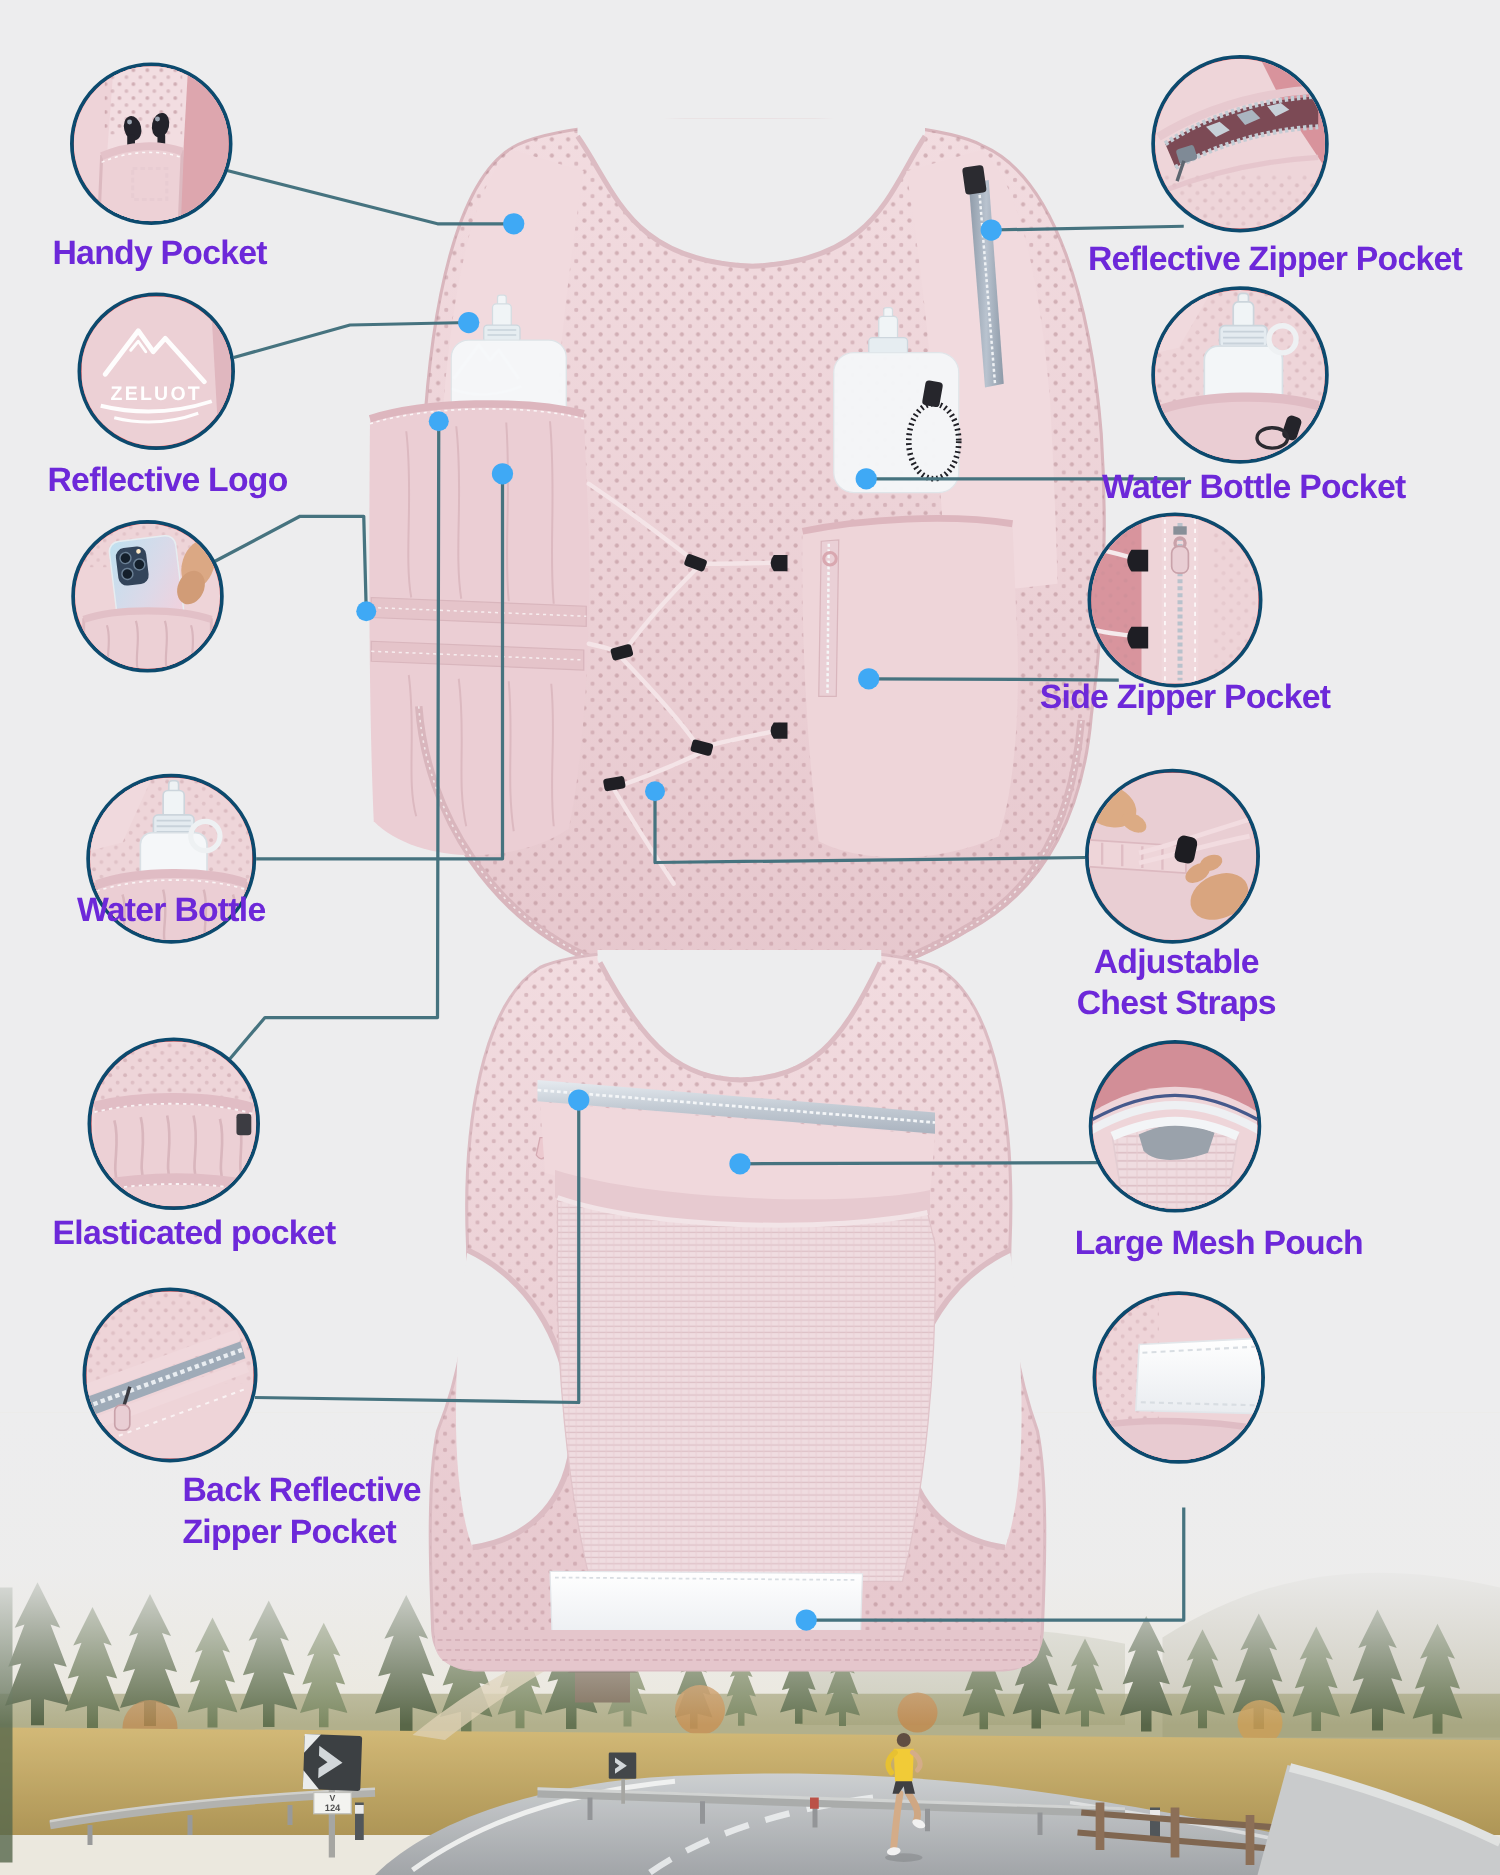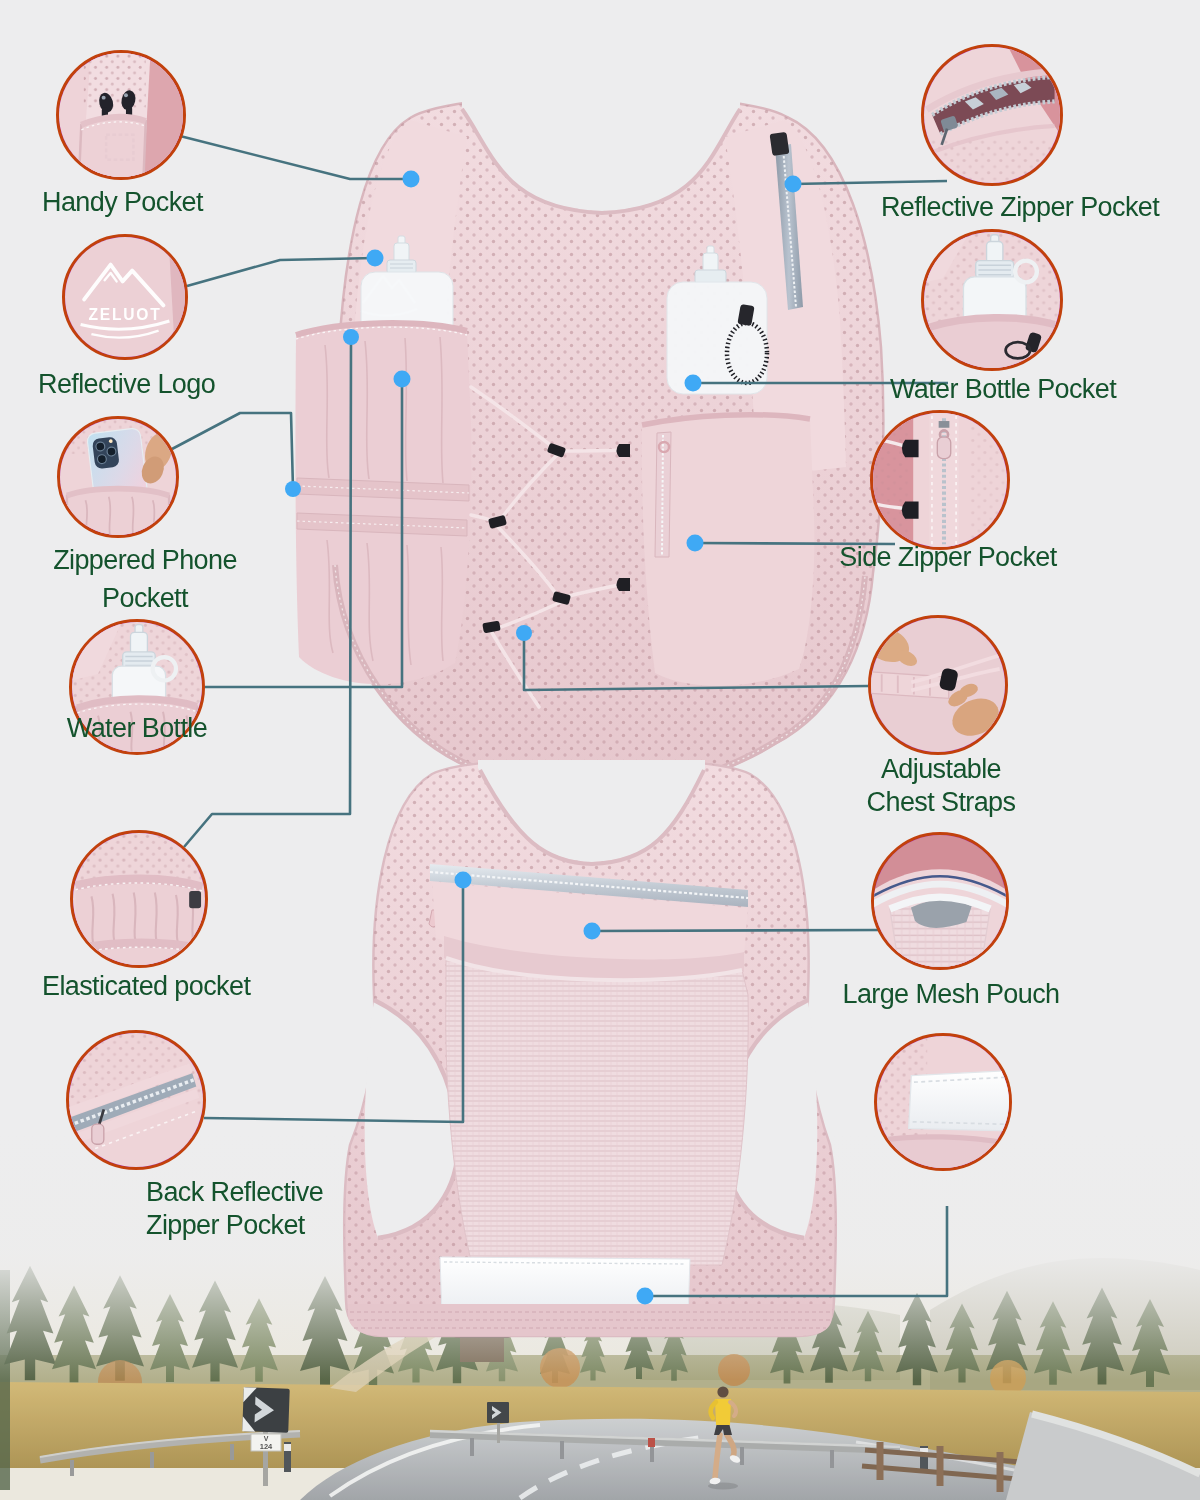--- a/index.html
+++ b/index.html
@@ -1,25 +1,25 @@
 <!DOCTYPE html>
 <html><head>
 <meta charset="utf-8">
 <style>
   html,body{margin:0;padding:0;background:#ededee;}
   .stage{position:relative;width:1200px;height:1500px;overflow:hidden;background:#ededee;
          font-family:"Liberation Sans",sans-serif;}
   .stage svg{display:block;}
   .abs{position:absolute;}
   
-  .cc{position:absolute;border:3px solid #c2410c;border-radius:50%;overflow:hidden;
-      box-sizing:border-box;background:#a21caf;}
+  .cc{position:absolute;border:3px solid #0c4a6e;border-radius:50%;overflow:hidden;
+      box-sizing:border-box;background:#ef4444;}
   .cc svg{width:100%;height:100%;}
   
-  .lbl{position:absolute;font-weight:400;font-size:27px;line-height:33px;color:#14532d;
+  .lbl{position:absolute;font-weight:700;font-size:27px;line-height:33px;color:#6d28d9;
        letter-spacing:-0.6px;white-space:nowrap;}
   .lbl span{display:block;}
   .ctr{text-align:center;}
   .c-l1{left:56px;top:50px;width:130px;height:130px;}
   .c-l2{left:62px;top:234px;width:126px;height:126px;}
   .c-l3{left:57px;top:416px;width:122px;height:122px;}
   .c-l4{left:69px;top:619px;width:136px;height:136px;}
   .c-l5{left:70px;top:830px;width:138px;height:138px;}
   .c-l6{left:66px;top:1030px;width:140px;height:140px;}
   .c-r1{left:921px;top:44px;width:142px;height:142px;}
@@ -31,21 +31,21 @@
   .lb-l1{left:42px;top:186px;}
   .lb-l2{left:38px;top:368px;}
   .lb-l3{left:5px;top:541px;width:280px;line-height:38px;}
   .lb-l4{left:0;top:710px;width:274px;line-height:36px;}
   .lb-l5{left:42px;top:970px;}
   .lb-l6{left:110px;top:1176px;line-height:33px;margin-left:36px;}
   .lb-r1{left:830px;top:191px;width:380px;}
   .lb-r2{left:803px;top:373px;width:400px;}
   .lb-r3{left:748px;top:541px;width:400px;}
   .lb-r4{left:741px;top:753px;width:400px;line-height:33px;}
-  .lb-r5{left:751px;top:978px;width:400px;}
+  .lb-r5{left:775px;top:978px;width:400px;}
   .lb-r6{left:742px;top:1173px;width:400px;}
 </style>
 </head>
 <body>
 
 <div class="stage">
 
   <svg width="0" height="0" style="position:absolute" aria-hidden="true">
     <defs>
       <pattern id="perfF" width="13" height="13" patternUnits="userSpaceOnUse">
@@ -642,24 +642,20 @@
       <path d="M-4,80 C30,74 70,76 104,82" stroke="#dfbcc4" stroke-width="4" fill="none"></path>
     </svg>
   </div>
 
   <div class="lbl lb-l1">
     <span>Handy Pocket</span>
   </div>
   <div class="lbl lb-l2">
     <span>Reflective Logo</span>
   </div>
-  <div class="lbl lb-l3 ctr">
-    <span>Zippered Phone</span>
-    <span>Pockett</span>
-  </div>
   <div class="lbl lb-l4 ctr">
     <span>Water Bottle</span>
   </div>
   <div class="lbl lb-l5">
     <span>Elasticated pocket</span>
   </div>
   <div class="lbl lb-l6">
     <span>Back Reflective</span>
     <span>Zipper Pocket</span>
   </div>

